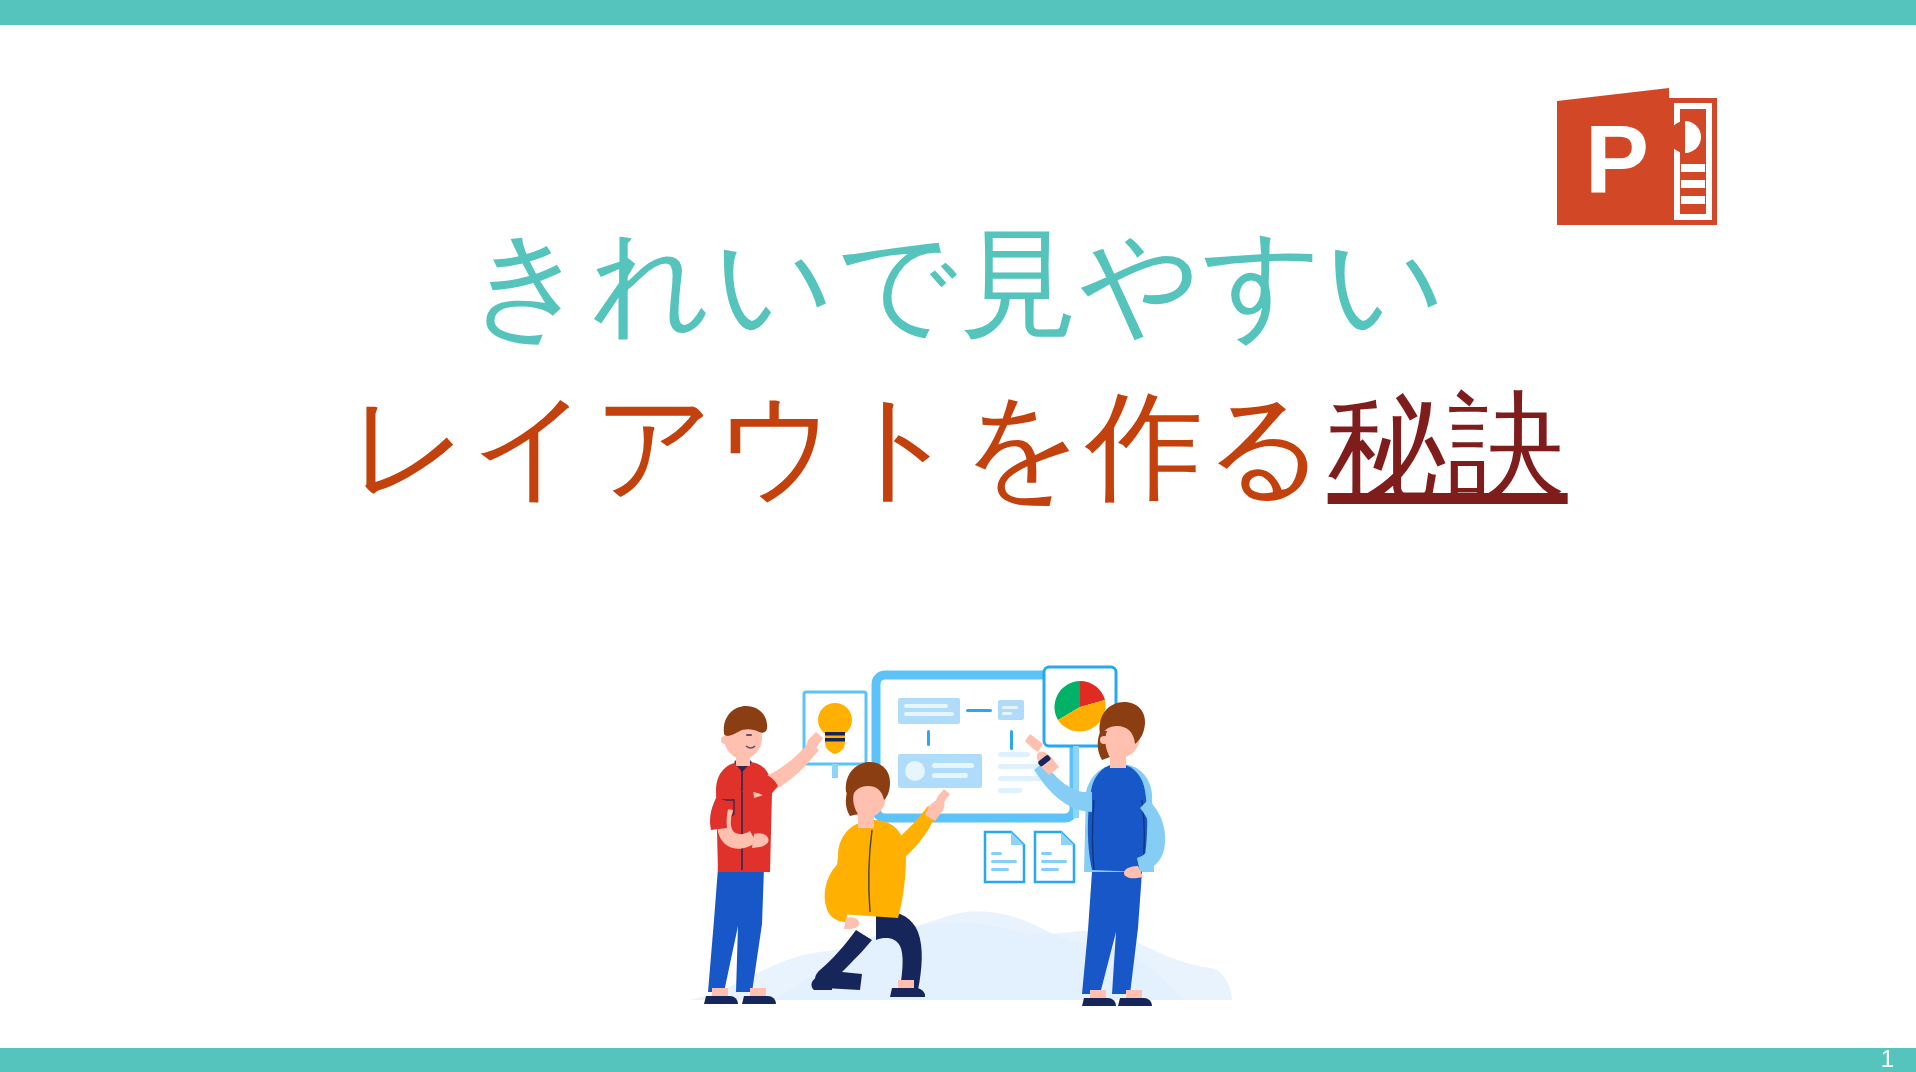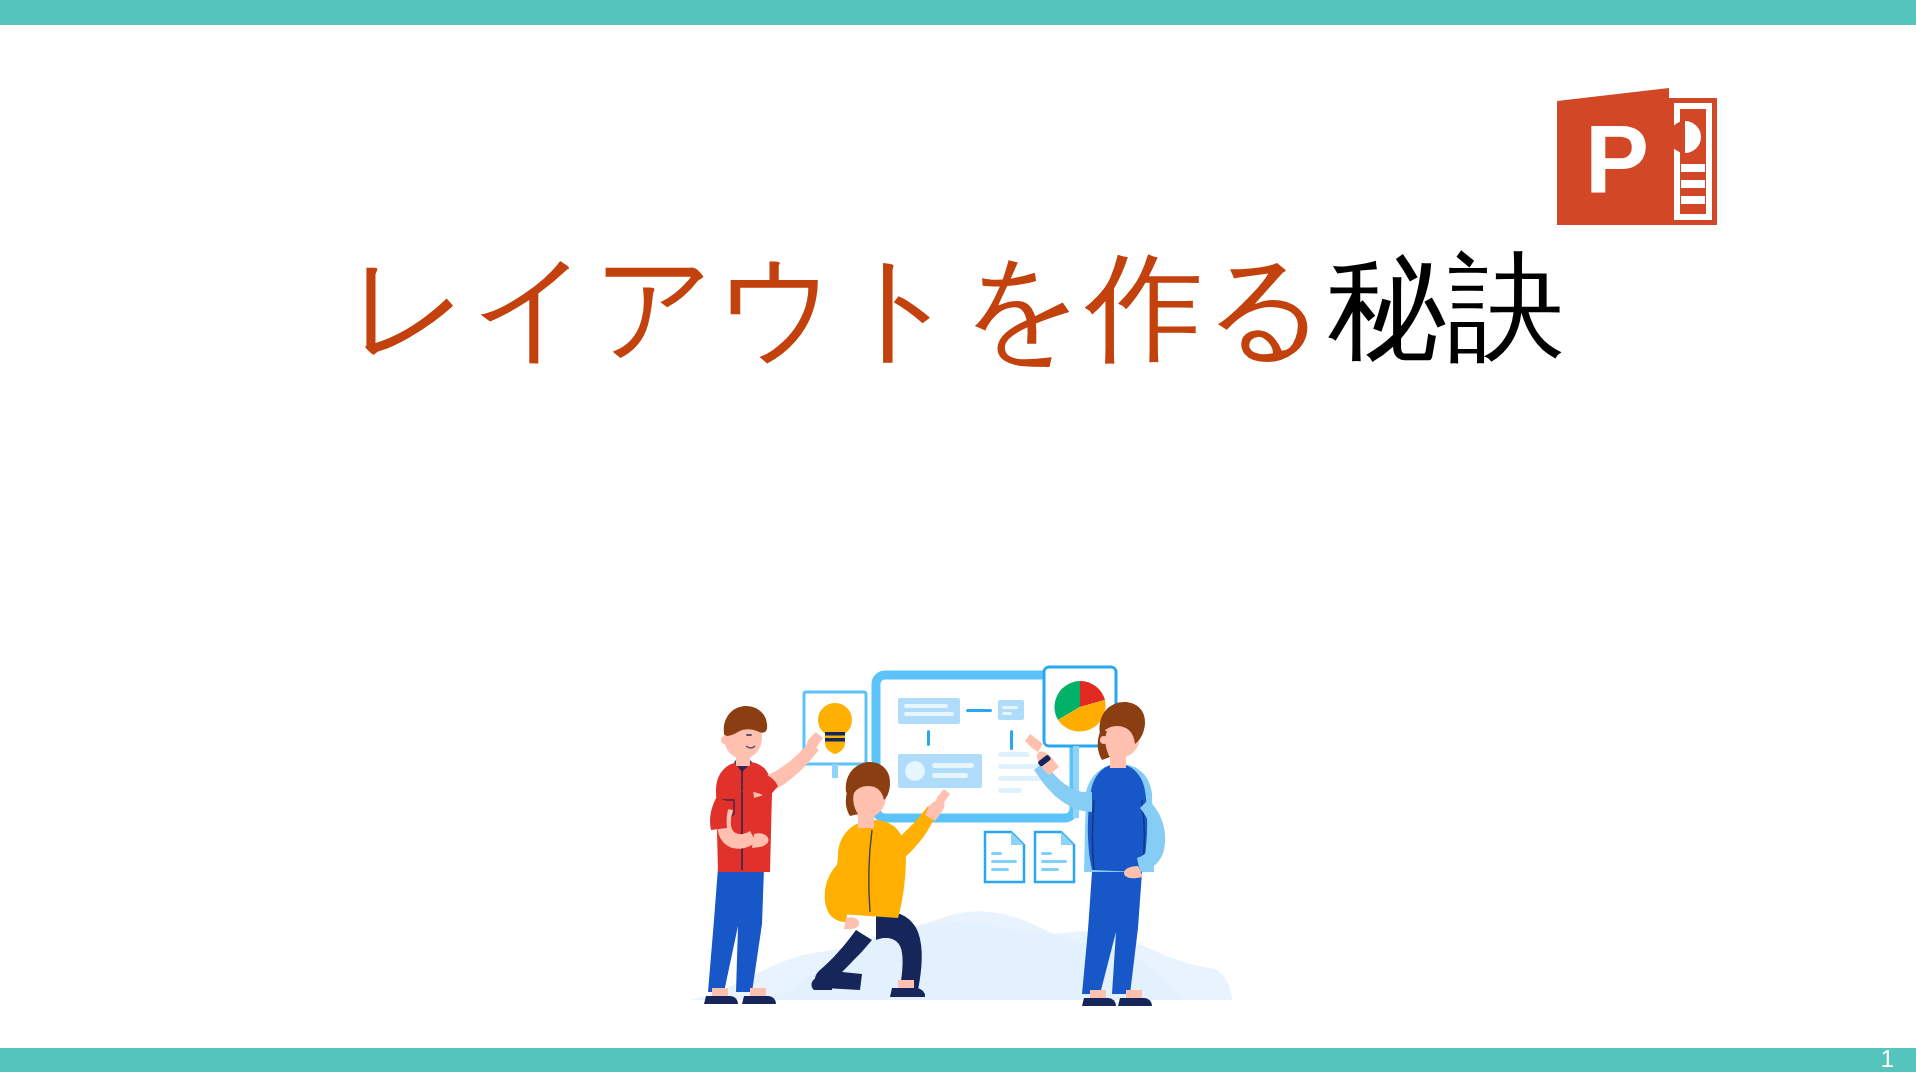--- a/index.html
+++ b/index.html
@@ -53,21 +53,21 @@
   }
   .title-line {
     font-size:118px;
     font-weight:400;
     letter-spacing:2px;
     font-family:"DejaVu Sans","Liberation Sans",sans-serif;
   }
   #title-line-1 { color:#55C4BC; }
   #title-line-2 { margin-top:24px; }
   .t-teal   { color:#c2410c; }
-  .t-orange { color:#000000; }
+  .t-orange { color:#7f1d1d;text-decoration:underline; }
 
   
   #illustration {
     position:absolute;
     left:680px; top:640px;
     width:560px; height:380px;
   }
 </style>
 </head>
 <body>
@@ -89,20 +89,21 @@
       <path d="M128 33 a16 16 0 0 0 0 32 L128 49 Z" fill="#D24726"></path>
       <rect x="124" y="76" width="24" height="8" fill="#ffffff"></rect>
       <rect x="124" y="92" width="24" height="8" fill="#ffffff"></rect>
       <rect x="124" y="108" width="24" height="8" fill="#ffffff"></rect>
 
       <text x="28" y="104" font-family="&quot;Liberation Sans&quot;,sans-serif" font-size="96" font-weight="bold" fill="#ffffff">P</text>
     </svg>
   </div>
 
   <div id="title-block">
+    <div id="title-line-1" class="title-line">きれいで見やすい</div>
     <div id="title-line-2" class="title-line">
       <span class="t-teal">レイアウトを作る</span><span class="t-orange">秘訣</span>
     </div>
   </div>
 
   <div id="illustration">
     <svg viewBox="0 0 560 380" width="560" height="380" aria-hidden="true">
 
       <g>
         <path d="M10 360 C 60 350 90 318 140 312 C 200 305 215 288 262 283

